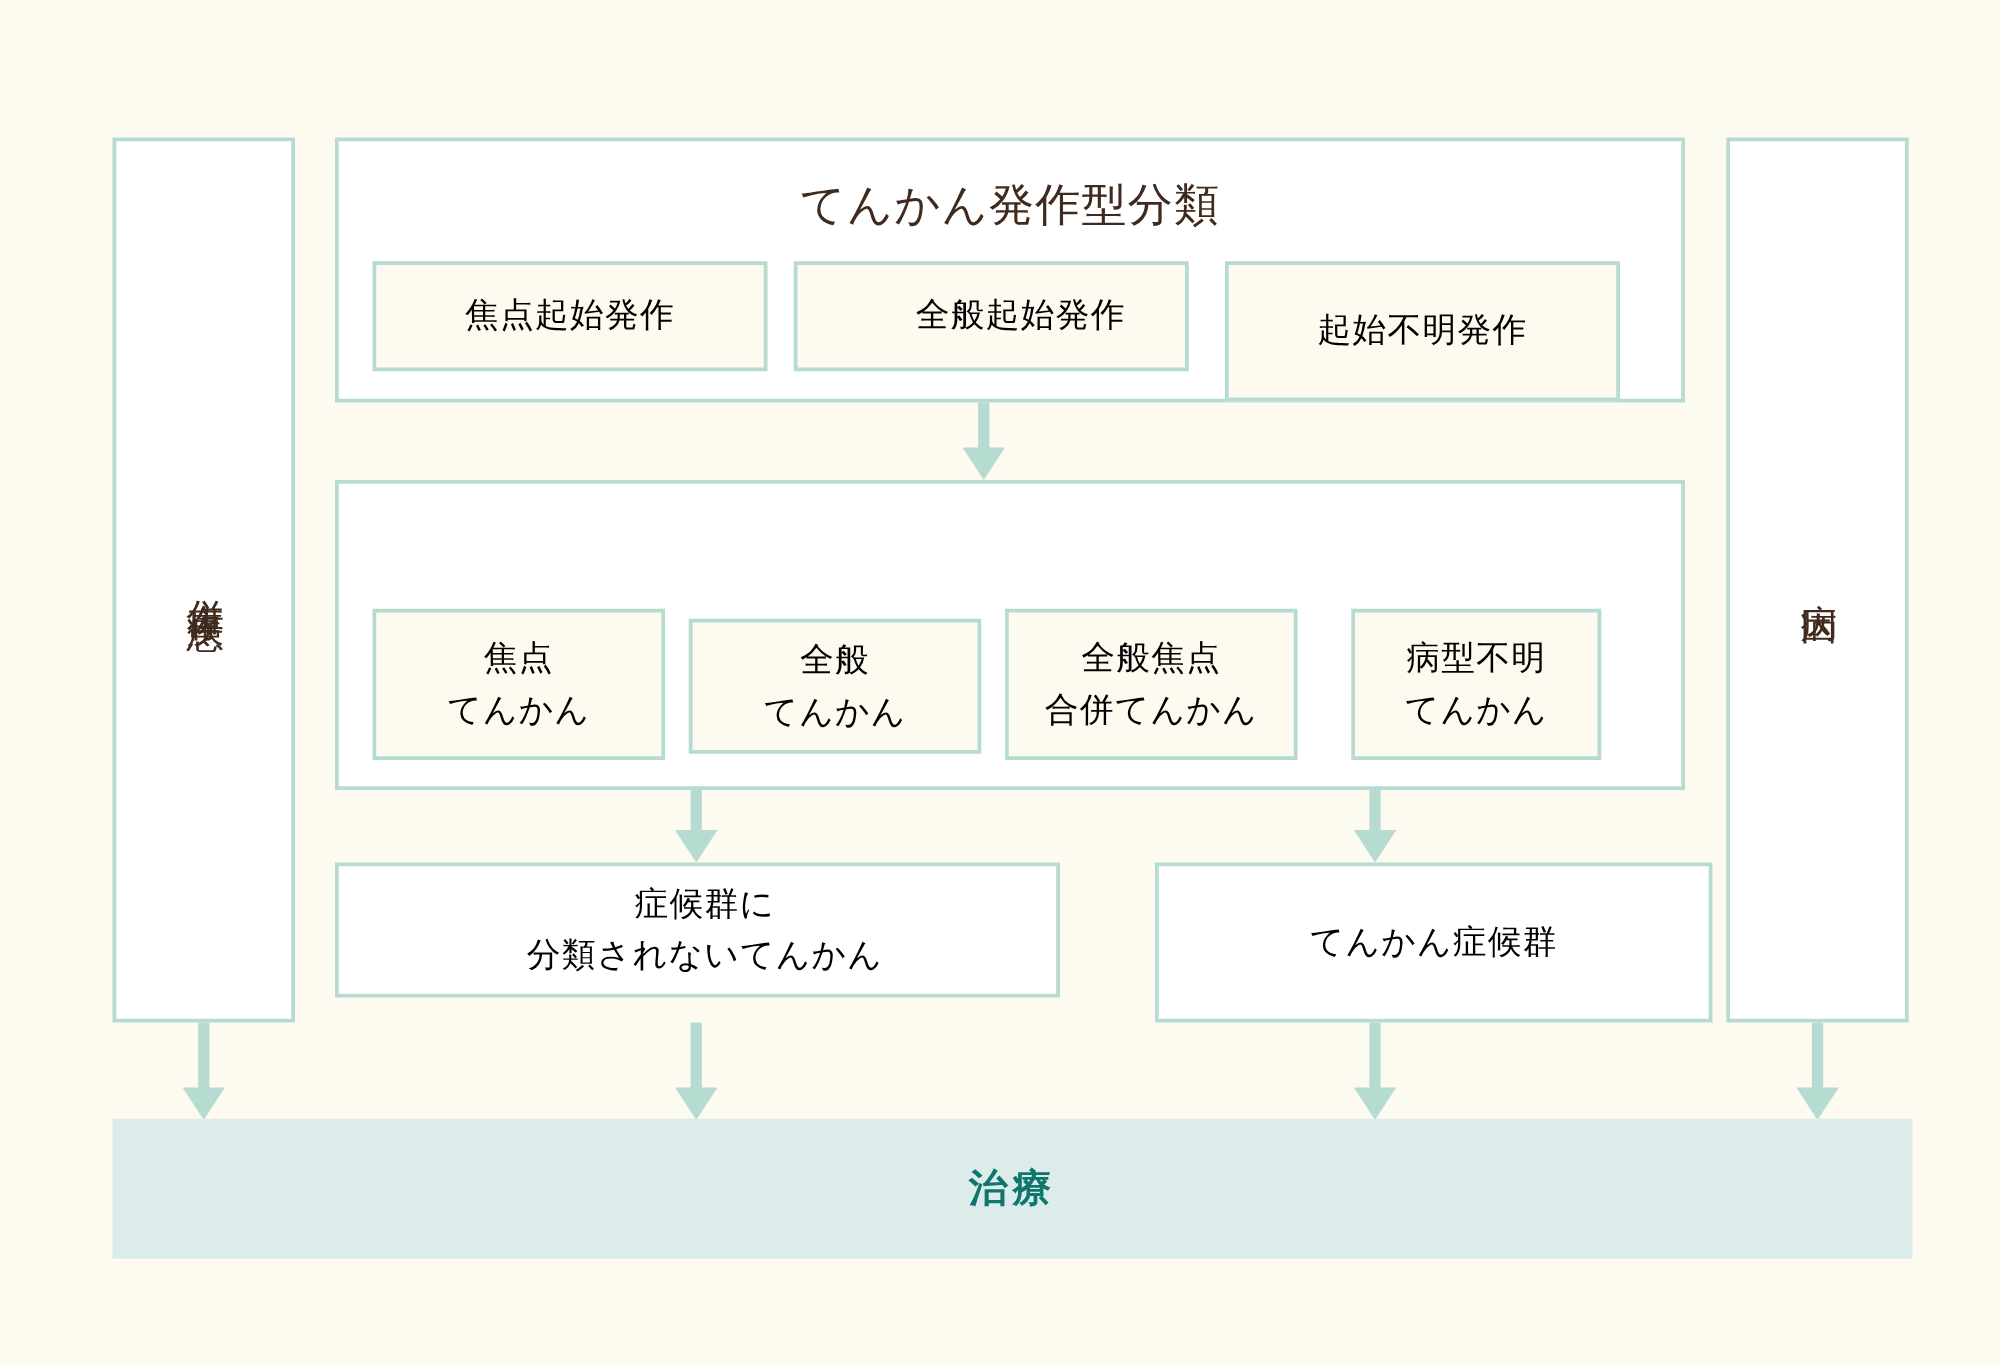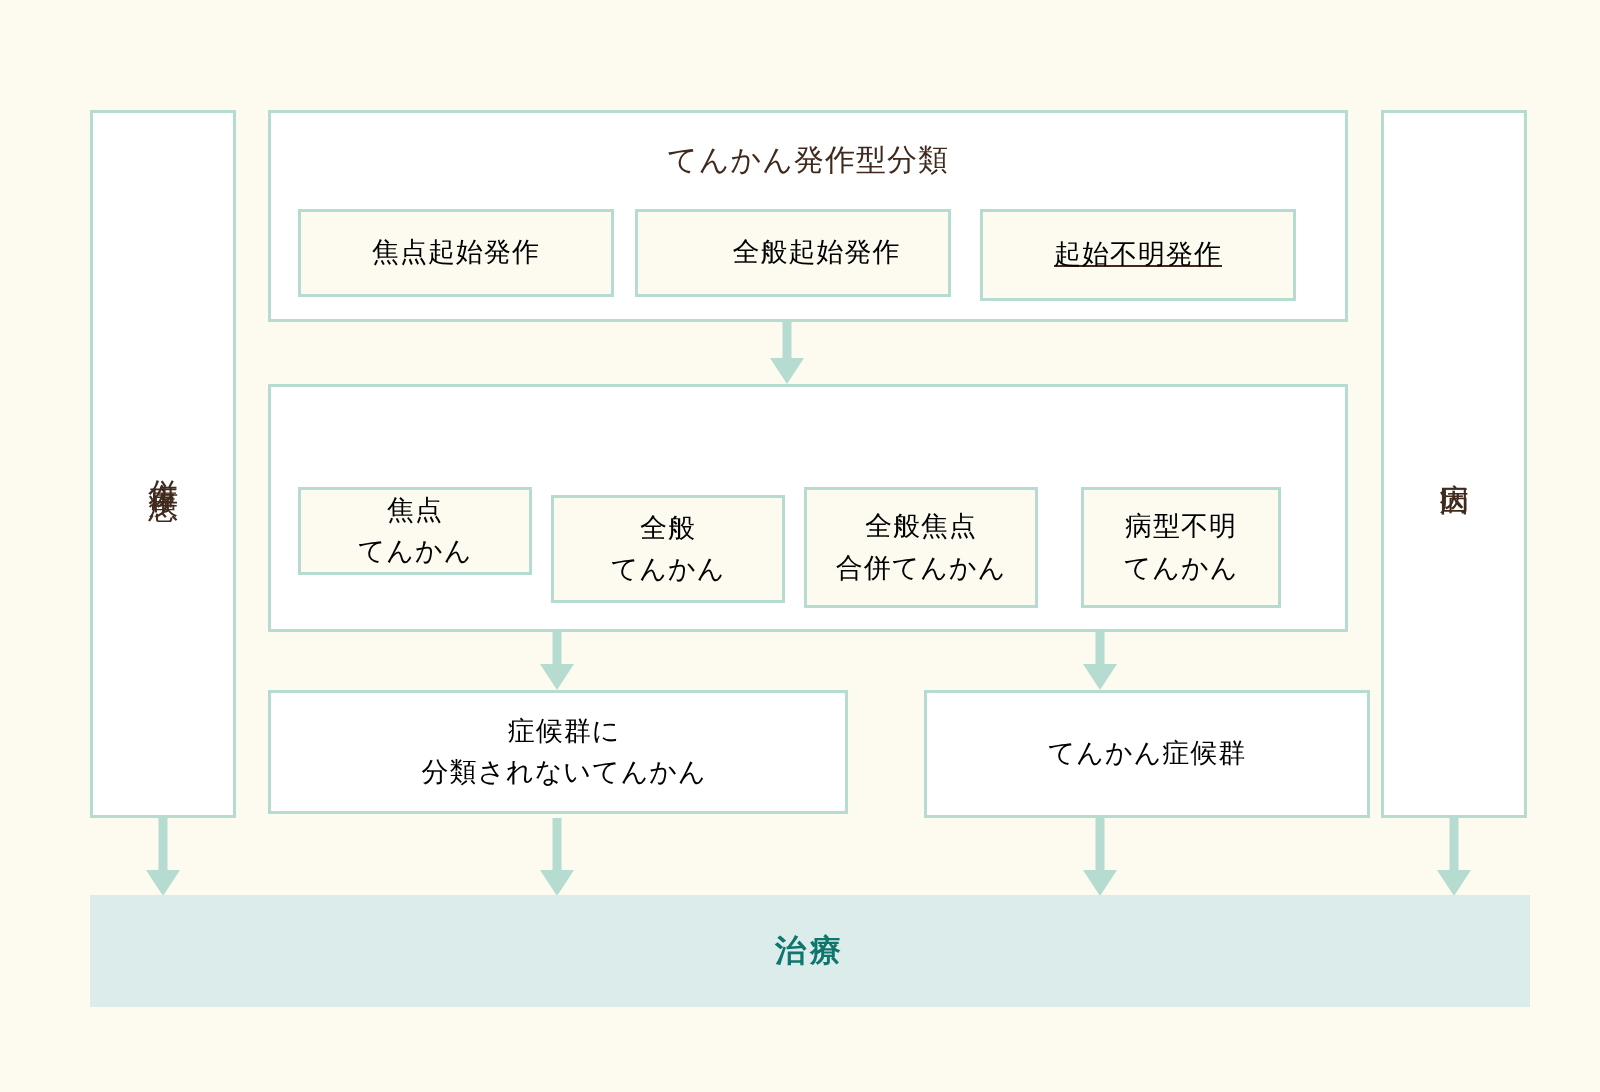--- a/index.html
+++ b/index.html
@@ -56,21 +56,21 @@
     color: #3f2a1d;
     white-space: pre;
   }
 
   
   .section-title {
     position: absolute;
     left: 0;
     width: 100%;
     text-align: center;
-    font-size: 30px;
+    font-size: 36px;
     font-weight: 500;
     color: #3f2a1d;
     letter-spacing: 1px;
   }
 
   .cell-text {
     font-size: 27px;
     line-height: 1.52;
     font-weight: 500;
     color: #000000;
@@ -134,33 +134,33 @@
     <div class="section-title" style="top:27px;">てんかん発作型分類</div>
 
     <div class="subbox" style="left:27px; top:96px; width:316px; height:88px;">
       <span class="cell-text">焦点起始発作</span>
     </div>
 
     <div class="subbox" style="left:364px; top:96px; width:316px; height:88px;padding-left:47px;">
       <span class="cell-text">全般起始発作</span>
     </div>
 
-    <div class="subbox" style="left:709px; top:96px; width:316px; height:92px;text-decoration:underline;">
+    <div class="subbox" style="left:709px; top:96px; width:316px; height:112px;">
       <span class="cell-text">起始不明発作</span>
     </div>
   </div>
 
   <div class="arrow" style="left:770px; top:322px; width:34px; height:62px;">
     <div class="shaft" style="height:40px;"></div>
     <div class="head"></div>
   </div>
 
   <div class="box" style="left:268px; top:384px; width:1080px; height:248px;">
 
-    <div class="subbox" style="left:27px; top:100px; width:234px; height:88px;">
+    <div class="subbox" style="left:27px; top:100px; width:234px; height:121px;">
       <span class="cell-text">焦点
 てんかん</span>
     </div>
 
     <div class="subbox" style="left:280px; top:108px; width:234px; height:108px;">
       <span class="cell-text">全般
 てんかん</span>
     </div>
 
     <div class="subbox" style="left:533px; top:100px; width:234px; height:121px;">
@@ -177,21 +177,21 @@
   <div class="arrow" style="left:540px; top:632px; width:34px; height:58px;">
     <div class="shaft" style="height:36px;"></div>
     <div class="head"></div>
   </div>
 
   <div class="arrow" style="left:1083px; top:632px; width:34px; height:58px;">
     <div class="shaft" style="height:36px;"></div>
     <div class="head"></div>
   </div>
 
-  <div class="box subbox" style="left:268px; top:690px; width:580px; height:124px; background:#ffffff;padding-left:12px;">
+  <div class="box subbox" style="left:268px; top:690px; width:580px; height:108px; background:#ffffff;padding-left:12px;">
     <span class="cell-text">症候群に
 分類されないてんかん</span>
   </div>
 
   <div class="box subbox" style="left:924px; top:690px; width:446px; height:128px; background:#ffffff;">
     <span class="cell-text">てんかん症候群</span>
   </div>
 
   <div class="arrow" style="left:146px; top:818px; width:34px; height:78px;">
     <div class="shaft" style="height:54px;"></div>

